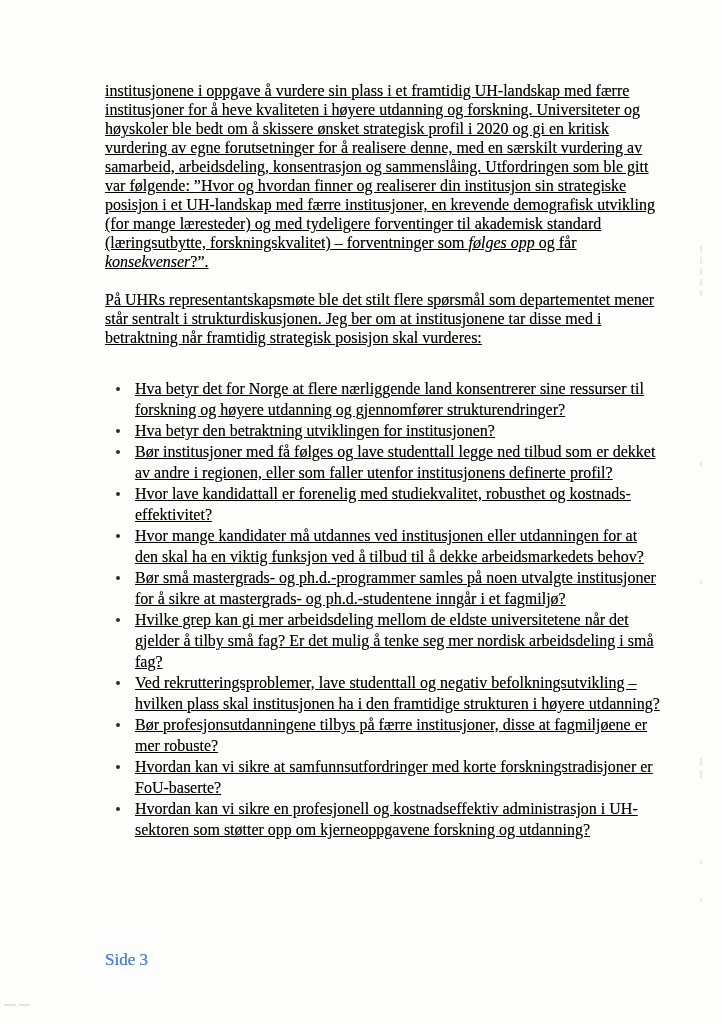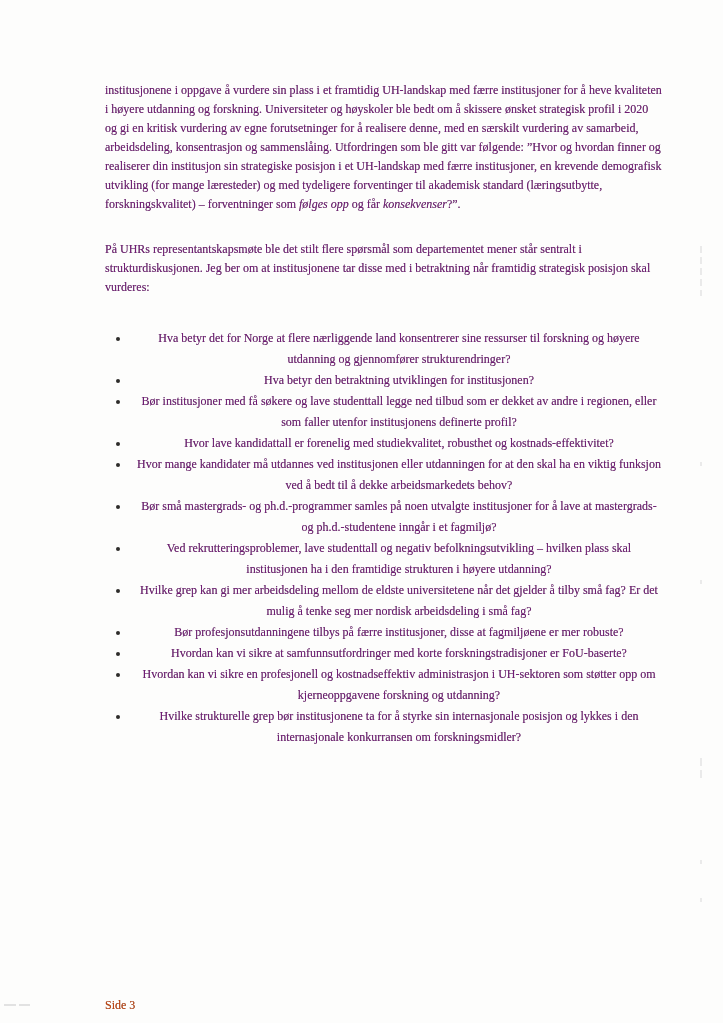--- a/index.html
+++ b/index.html
@@ -16,64 +16,63 @@
   }
   .page {
     position: absolute;
     inset: 0;
   }
   .content {
     position: absolute;
     left: 105px;
     top: 81px;
     width: 558px;
-    color: #701a75;
-    font-size: 12px;
+    color: #000000;
+    font-size: 16px;
     line-height: 19px;
     text-shadow: 0 0 0.35px rgba(45,44,42,0.55);
+    text-decoration: underline;
   }
   .para {
     margin: 0;
     padding: 0;
   }
   .para + .para {
-    margin-top: 26px;
+    margin-top: 19px;
   }
   .para em {
     font-style: italic;
   }
   ul.questions {
     list-style: none;
     margin: 31px 0 0 0;
     padding: 0;
     line-height: 21px;
-    text-align: center;
   }
   ul.questions li {
     position: relative;
     padding-left: 30px;
   }
   ul.questions .bullet {
     position: absolute;
     left: 11px;
     top: 8.5px;
     width: 4px;
     height: 4px;
     border-radius: 50%;
     background: #2d2c2a;
   }
   .footer {
     position: absolute;
     left: 105px;
     top: 952px;
-    color: #c2410c;
-    font-size: 12px;
+    color: #3b82f6;
+    font-size: 17px;
     line-height: 16px;
     text-shadow: 0 0 0.35px rgba(45,44,42,0.55);
-    margin-top: 45px;
   }
   
   .artifact {
     position: absolute;
     background: #eaeaea;
     pointer-events: none;
   }
   .artifact.edge { width: 2px; left: 700px; }
   .artifact.bottom-dash { height: 1.5px; top: 1004px; background: #e2e2e2; }
 </style>
@@ -81,30 +80,29 @@
 <body>
 
 <div class="page">
 
   <div class="content">
     <p class="para"><span>institusjonene i oppgave å vurdere sin plass i et framtidig UH-landskap med færre institusjoner for å heve kvaliteten i høyere utdanning og forskning. Universiteter og høyskoler ble bedt om å skissere ønsket strategisk profil i 2020 og gi en kritisk vurdering av egne forutsetninger for å realisere denne, med en særskilt vurdering av samarbeid, arbeidsdeling, konsentrasjon og sammenslåing. Utfordringen som ble gitt var følgende: ”Hvor og hvordan finner og realiserer din institusjon sin strategiske posisjon i et UH-landskap med færre institusjoner, en krevende demografisk utvikling (for mange læresteder) og med tydeligere forventinger til akademisk standard (læringsutbytte, forskningskvalitet) – forventninger som </span><em>følges opp</em><span> og får </span><em>konsekvenser</em><span>?”.</span></p>
     <p class="para">På UHRs representantskapsmøte ble det stilt flere spørsmål som departementet mener står sentralt i strukturdiskusjonen. Jeg ber om at institusjonene tar disse med i betraktning når framtidig strategisk posisjon skal vurderes:</p>
     <ul class="questions">
         <li><span class="bullet"></span><span>Hva betyr det for Norge at flere nærliggende land konsentrerer sine ressurser til forskning og høyere utdanning og gjennomfører strukturendringer?</span></li>
         <li><span class="bullet"></span><span>Hva betyr den betraktning utviklingen for institusjonen?</span></li>
-        <li><span class="bullet"></span><span>Bør institusjoner med få søkere og lave studenttall legge ned tilbud som er dekket av andre i regionen, eller som faller utenfor institusjonens definerte profil?</span></li>
+        <li><span class="bullet"></span><span>Bør institusjoner med få følges og lave studenttall legge ned tilbud som er dekket av andre i regionen, eller som faller utenfor institusjonens definerte profil?</span></li>
         <li><span class="bullet"></span><span>Hvor lave kandidattall er forenelig med studiekvalitet, robusthet og kostnads-effektivitet?</span></li>
-        <li><span class="bullet"></span><span>Hvor mange kandidater må utdannes ved institusjonen eller utdanningen for at den skal ha en viktig funksjon ved å bedt til å dekke arbeidsmarkedets behov?</span></li>
-        <li><span class="bullet"></span><span>Bør små mastergrads- og ph.d.-programmer samles på noen utvalgte institusjoner for å lave at mastergrads- og ph.d.-studentene inngår i et fagmiljø?</span></li>
+        <li><span class="bullet"></span><span>Hvor mange kandidater må utdannes ved institusjonen eller utdanningen for at den skal ha en viktig funksjon ved å tilbud til å dekke arbeidsmarkedets behov?</span></li>
+        <li><span class="bullet"></span><span>Bør små mastergrads- og ph.d.-programmer samles på noen utvalgte institusjoner for å sikre at mastergrads- og ph.d.-studentene inngår i et fagmiljø?</span></li>
+        <li><span class="bullet"></span><span>Hvilke grep kan gi mer arbeidsdeling mellom de eldste universitetene når det gjelder å tilby små fag? Er det mulig å tenke seg mer nordisk arbeidsdeling i små fag?</span></li>
         <li><span class="bullet"></span><span>Ved rekrutteringsproblemer, lave studenttall og negativ befolkningsutvikling – hvilken plass skal institusjonen ha i den framtidige strukturen i høyere utdanning?</span></li>
-        <li><span class="bullet"></span><span>Hvilke grep kan gi mer arbeidsdeling mellom de eldste universitetene når det gjelder å tilby små fag? Er det mulig å tenke seg mer nordisk arbeidsdeling i små fag?</span></li>
         <li><span class="bullet"></span><span>Bør profesjonsutdanningene tilbys på færre institusjoner, disse at fagmiljøene er mer robuste?</span></li>
         <li><span class="bullet"></span><span>Hvordan kan vi sikre at samfunnsutfordringer med korte forskningstradisjoner er FoU-baserte?</span></li>
         <li><span class="bullet"></span><span>Hvordan kan vi sikre en profesjonell og kostnadseffektiv administrasjon i UH-sektoren som støtter opp om kjerneoppgavene forskning og utdanning?</span></li>
-        <li><span class="bullet"></span><span>Hvilke strukturelle grep bør institusjonene ta for å styrke sin internasjonale posisjon og lykkes i den internasjonale konkurransen om forskningsmidler?</span></li>
       </ul>
   </div>
 
   <div class="footer">Side 3</div>
 
   <div class="artifact edge" style="top:246px; height:7px;"></div>
   <div class="artifact edge" style="top:257px; height:7px;"></div>
   <div class="artifact edge" style="top:268px; height:7px;"></div>
   <div class="artifact edge" style="top:279px; height:7px;"></div>
   <div class="artifact edge" style="top:290px; height:6px;"></div>

